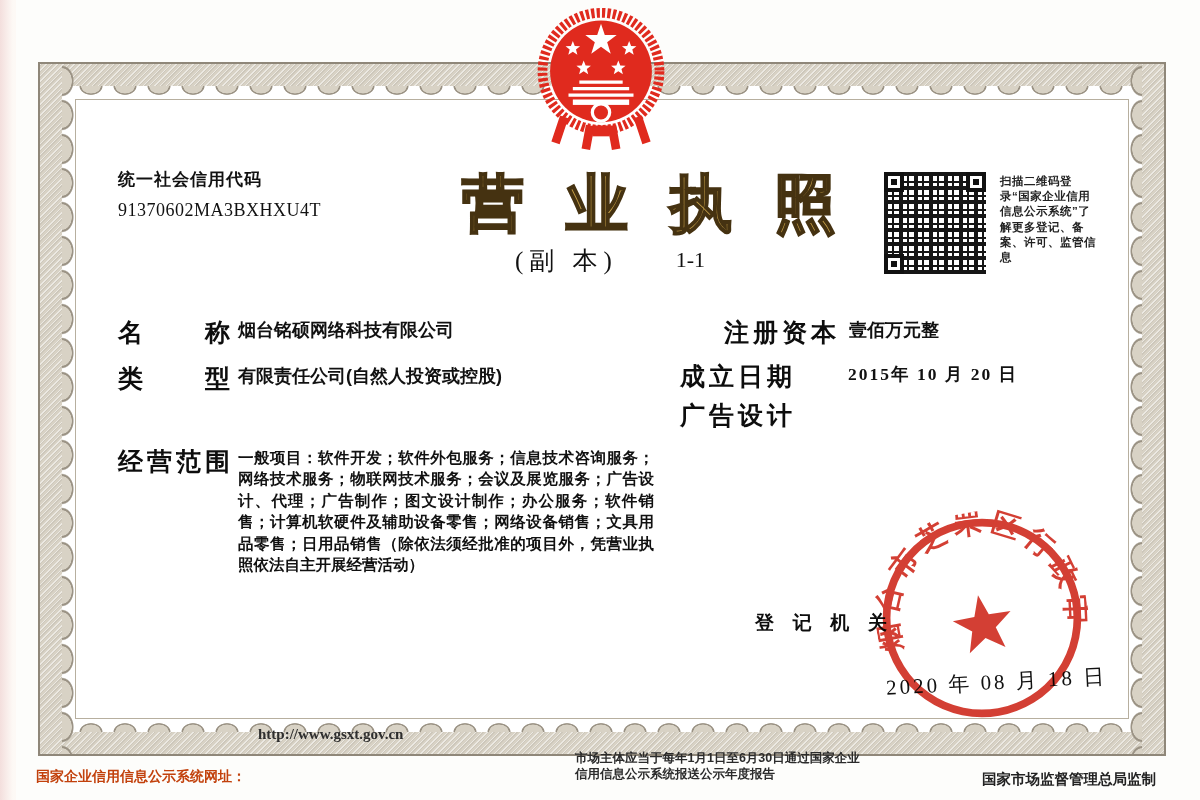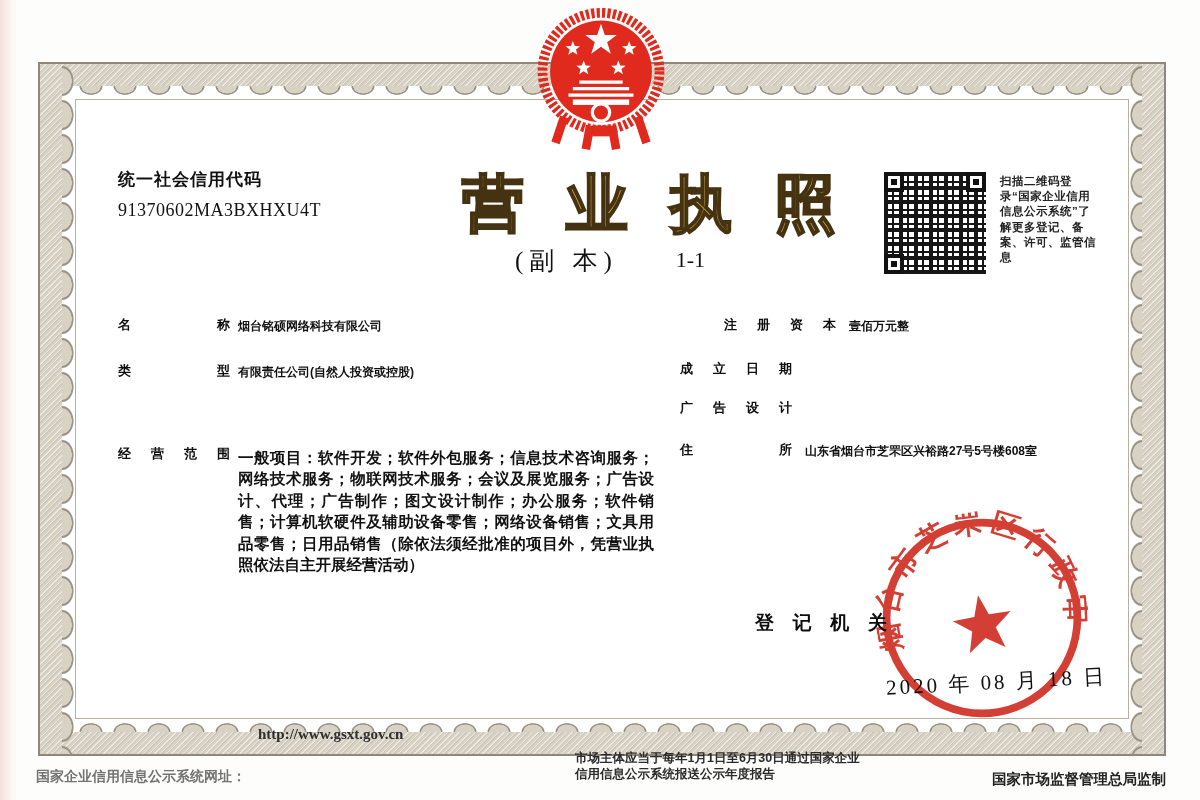--- a/index.html
+++ b/index.html
@@ -48,41 +48,41 @@
         repeating-linear-gradient(0deg,#161616 0 4px,transparent 4px 7px,#161616 7px 9px,transparent 9px 14px),
         repeating-linear-gradient(90deg,#161616 0 4px,#fff 4px 8px,#161616 8px 10px,#fff 10px 15px);}
   .finder{position:absolute;width:20px;height:20px;border:4px solid #111;background:#fff;box-sizing:border-box;}
   .finder::after{content:"";position:absolute;left:3px;top:3px;width:6px;height:6px;background:#111;}
   .f-tl{left:0;top:0;} .f-tr{right:0;top:0;} .f-bl{left:0;bottom:0;}
   .qr-caption{position:absolute;left:1000px;top:174px;width:97px;font-size:11.5px;line-height:1.32;
       font-weight:bold;color:#222;letter-spacing:.5px;}
 
   
   .row{position:absolute;display:flex;align-items:flex-start;}
-  .flabel{display:inline-block;width:112px;font-size:13px;font-weight:bold;color:#0d0d0d;
+  .flabel{display:inline-block;width:112px;font-size:25px;font-weight:bold;color:#0d0d0d;
           text-align:justify;text-align-last:justify;flex:0 0 112px;}
-  .fvalue{font-size:12px;font-weight:bold;color:#111;padding-top:2px;font-family:"Liberation Serif","DejaVu Serif",serif;}
+  .fvalue{font-size:18px;font-weight:bold;color:#111;padding-top:2px;font-family:"Liberation Serif","DejaVu Serif",serif;}
   .fvalue.sans{font-family:"Liberation Sans","DejaVu Sans",sans-serif;}
   .scope{width:416px;font-size:15.5px;line-height:1.38;text-align:justify;}
 
   
   .registrar-label{position:absolute;left:755px;top:610px;width:132px;font-size:19px;font-weight:bold;color:#0d0d0d;
           text-align:justify;text-align-last:justify;z-index:2;}
   .reg-date{position:absolute;left:886px;top:668px;font-family:"Liberation Serif","DejaVu Serif",serif;
           font-size:21px;color:#111;letter-spacing:3px;transform:rotate(-3deg);z-index:3;white-space:nowrap;}
   .stamp{position:absolute;left:876px;top:512px;width:212px;height:212px;transform:rotate(-10deg);
          opacity:.9;mix-blend-mode:multiply;z-index:4;}
 
   
-  .footer-left{position:absolute;left:36px;top:768px;font-size:14px;font-weight:bold;color:#737373;z-index:5;font-family:Liberation Mono, monospace;}
+  .footer-left{position:absolute;left:36px;top:768px;font-size:14px;font-weight:bold;color:#c2410c;z-index:5;font-family:Liberation Mono, monospace;}
   .footer-url{position:absolute;left:258px;top:726px;font-size:15px;font-weight:bold;color:#2e2e2e;
           font-family:"Liberation Serif","DejaVu Serif",serif;z-index:5;}
   .footer-notice{position:absolute;left:575px;top:750px;width:296px;font-size:12.5px;line-height:1.3;
           font-weight:bold;color:#2b2b2b;z-index:5;}
-  .footer-issuer{position:absolute;left:982px;top:770px;font-size:14.5px;font-weight:bold;color:#222;z-index:5;margin-left:10px;}
+  .footer-issuer{position:absolute;left:982px;top:770px;font-size:14.5px;font-weight:bold;color:#222;z-index:5;}
 
   .emblem{position:absolute;left:536px;top:4px;width:130px;height:152px;z-index:6;}
 </style>
 </head>
 <body>
 
 <div class="page">
   <div class="scan-edge"></div>
 
   <div class="frame">
@@ -138,27 +138,24 @@
     <span class="flabel">经营范围</span>
     <span class="fvalue sans scope" style="padding-left:8px;">一般项目：软件开发；软件外包服务；信息技术咨询服务；网络技术服务；物联网技术服务；会议及展览服务；广告设计、代理；广告制作；图文设计制作；办公服务；软件销售；计算机软硬件及辅助设备零售；网络设备销售；文具用品零售；日用品销售（除依法须经批准的项目外，凭营业执照依法自主开展经营活动）</span>
   </div>
 
   <div class="row" style="left:680px;top:316px;margin-left:44px;">
     <span class="flabel">注册资本</span>
     <span class="fvalue sans" style="padding-left:13px;">壹佰万元整</span>
   </div>
   <div class="row" style="left:680px;top:360px;gap:43px;">
     <span class="flabel">成立日期</span>
+    <span class="fvalue" style="padding-left:13px;font-size:17.5px;letter-spacing:2px;">2015年 10 月 20 日</span>
   </div>
   <div class="row" style="left:680px;top:399px;">
     <span class="flabel">广告设计</span>
-  </div>
-  <div class="row" style="left:680px;top:441px;">
-    <span class="flabel">住所</span>
-    <span class="fvalue sans" style="padding-left:13px;width:330px;">山东省烟台市芝罘区兴裕路27号5号楼608室</span>
   </div>
 
   <div class="registrar-label">登记机关</div>
   <div class="reg-date">2020 年 08 月 18 日</div>
 
   <svg class="stamp" viewBox="0 0 220 220">
     <circle cx="110" cy="110" r="99" fill="none" stroke="#cf2a1d" stroke-width="8"></circle>
     <defs>
       <path id="stamp-arc" d="M 25.6,133.8 A 88,88 0 1 1 194.4,133.8" fill="none"></path>
     </defs>

